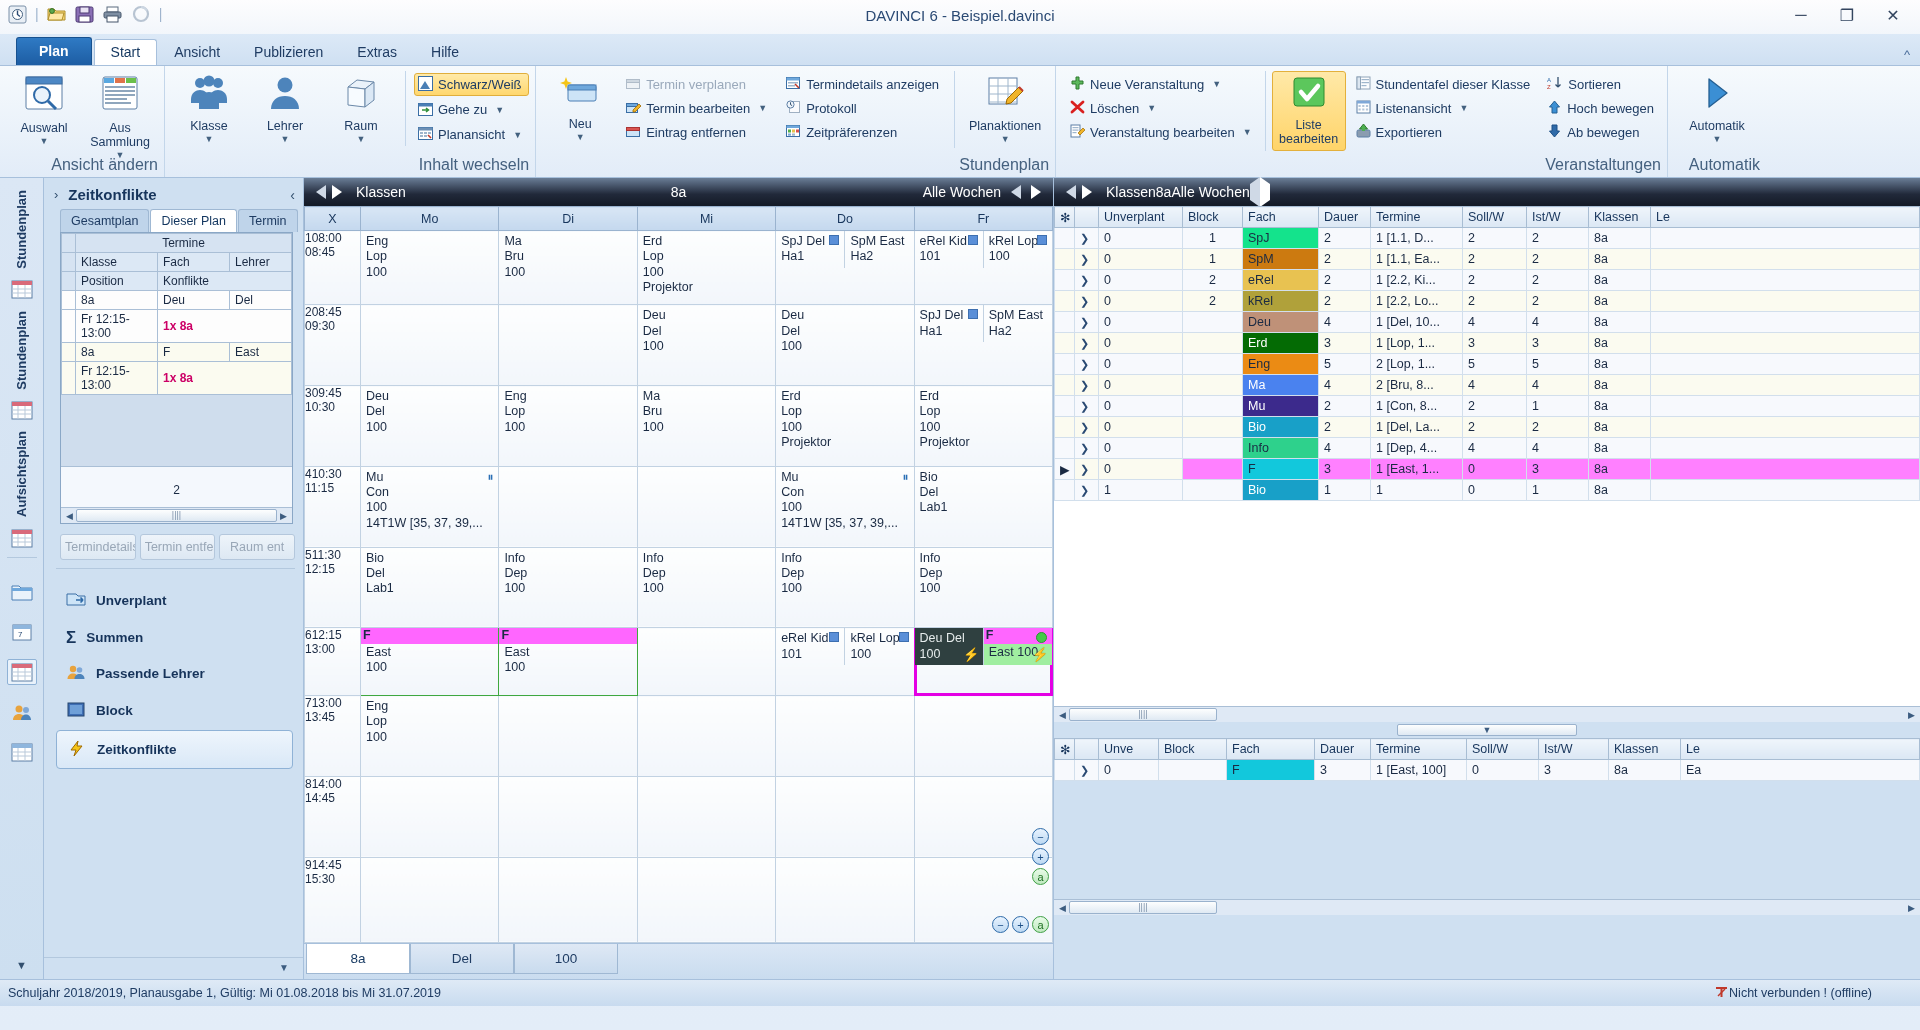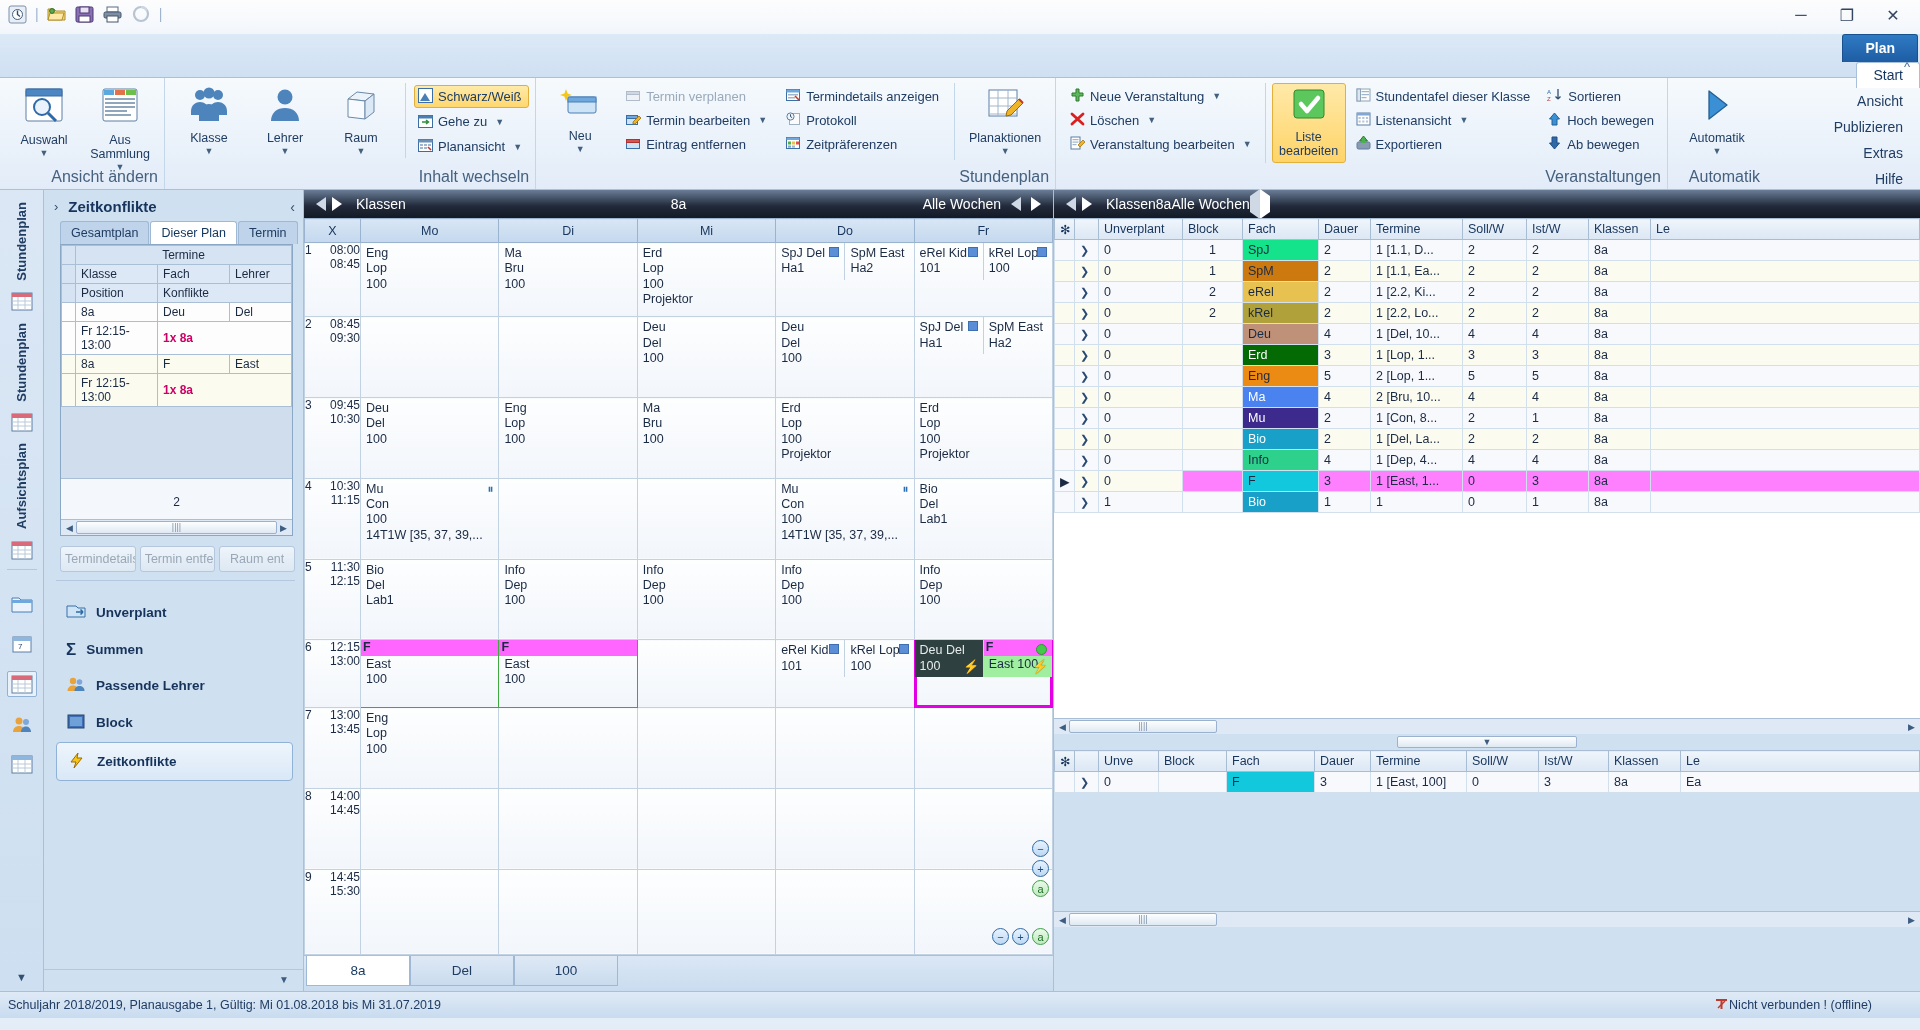--- a/index.html
+++ b/index.html
@@ -20,23 +20,23 @@
   .qicon { width:22px; height:22px; display:flex; align-items:center; justify-content:center;
      font-size:15px; line-height:1; }
   .qsep { color:#9fb4cd; font-size:14px; padding:0 1px;}
   .wtitle { position:absolute; left:0; right:0; top:7px; text-align:center;
      font-size:15px; color:#2b4a74; }
   .wbtns { position:absolute; right:4px; top:0; display:flex; }
   .wbtn { width:46px; height:30px; display:flex; align-items:center; justify-content:center;
      font-size:16px; color:#33455f; }
 
   
-  .tabbar { height:44px; display:flex; align-items:flex-end; padding-left:24px;
+  .tabbar { height:32px; display:flex; align-items:flex-end; padding-left:16px;
      background:linear-gradient(180deg,#dce9f7 0%,#cfe0f2 100%);
-     border-bottom:1px solid #a7c0dc; position:relative;flex-direction:column;}
+     border-bottom:1px solid #a7c0dc; position:relative;}
   .tab { padding:4px 16px 5px; font-size:14px; color:#1f3c63; border:1px solid transparent;
      border-bottom:none; border-radius:3px 3px 0 0; cursor:default; }
   .tab.app-tab { background:linear-gradient(180deg,#2f7ac4 0%,#1d5da3 100%); color:#fff;
      border-color:#17518f; padding:5px 22px 6px; font-weight:bold; margin-right:2px;}
   .tab.active { background:#fff; border-color:#a7c0dc; color:#13365f; }
   .helpbtn { position:absolute; right:10px; bottom:3px; color:#4a6d9b; font-size:13px; }
 
   
   .ribbon { height:112px; display:flex; background:linear-gradient(180deg,#f6fafd 0%,#e2ecf8 100%);
      border-bottom:1px solid #a7c0dc; }
@@ -128,21 +128,21 @@
   .tt-head .right { position:absolute; right:12px; display:flex; align-items:center; gap:10px;}
   .grid { flex:1; display:flex; overflow:hidden; position:relative; background:#fff; }
   table.ttbl { border-collapse:collapse; table-layout:fixed; width:100%; font-size:12.5px; }
   table.ttbl th { background:linear-gradient(180deg,#d8e6f5,#c4d8ee); border:1px solid #9ab3cf;
      font-weight:normal; height:22px; color:#17355c; }
   table.ttbl td { border:1px solid #c2d2e2; vertical-align:top; padding:0;
      background:linear-gradient(180deg,#fdfefe 0%,#f2f6fb 100%); }
   td.tcol { width:56px; background:linear-gradient(180deg,#d8e6f5,#c6d9ee);
      border:1px solid #9ab3cf; font-size:12px; padding:3px 4px 0; }
   td.tcol .n { float:left; }
-  td.tcol .t { display:block; text-align:right; }
+  td.tcol .t { display:block; }
   .cell { padding:3px 5px; line-height:1.22; height:100%; position:relative; }
   .cell .ln { display:block; white-space:nowrap; overflow:hidden; }
   .split { display:flex; height:100%; }
   .split > div { flex:1; padding:3px 5px; line-height:1.22; position:relative; }
   .split > div + div { border-left:1px solid #c2d2e2; }
   .bluesq { width:10px; height:10px; background:#5a8fd8; position:absolute; right:5px; top:4px;
      border:1px solid #3d6fb0; }
   .greencir { width:11px; height:11px; border-radius:50%; background:#44c94a;
      border:1px solid #2b9431; position:absolute; right:5px; top:4px; }
   .pausei { position:absolute; right:5px; top:3px; color:#2a6fb5; font-size:12px; }
@@ -231,20 +231,21 @@
           </svg>
       </span>
       <span class="qicon">
         <svg width="18" height="18" viewBox="0 0 18 18">
             <circle cx="9" cy="9" r="7" fill="none" stroke="#b8c4d2" stroke-width="2.2"></circle>
             <path d="M9 2a7 7 0 016 3.5" stroke="#cdd7e2" stroke-width="2.2" fill="none"></path>
           </svg>
       </span>
       <span class="qsep">|</span>
     </div>
+    <div class="wtitle">DAVINCI 6 - Beispiel.davinci</div>
     <div class="wbtns">
       <div class="wbtn">─</div>
       <div class="wbtn">❐</div>
       <div class="wbtn close">✕</div>
     </div>
   </div>
 
   <div class="tabbar">
     <div class="tab app-tab">Plan</div>
     <div class="tab active">Start</div>
@@ -1332,21 +1333,21 @@
                 <td></td>
               </tr>
 
           <tr class="odd">
                 <td></td>
                 <td class="expander">❯</td>
                 <td>0</td>
                 <td class="sub"></td>
                 <td style="background:#4a82ef;color:#fff">Ma</td>
                 <td>4</td>
-                <td>2 [Bru, 10...</td>
+                <td>2 [Bru, 8...</td>
                 <td>4</td>
                 <td>4</td>
                 <td>8a</td>
                 <td></td>
               </tr>
 
           <tr class="even">
                 <td></td>
                 <td class="expander">❯</td>
                 <td>0</td>

